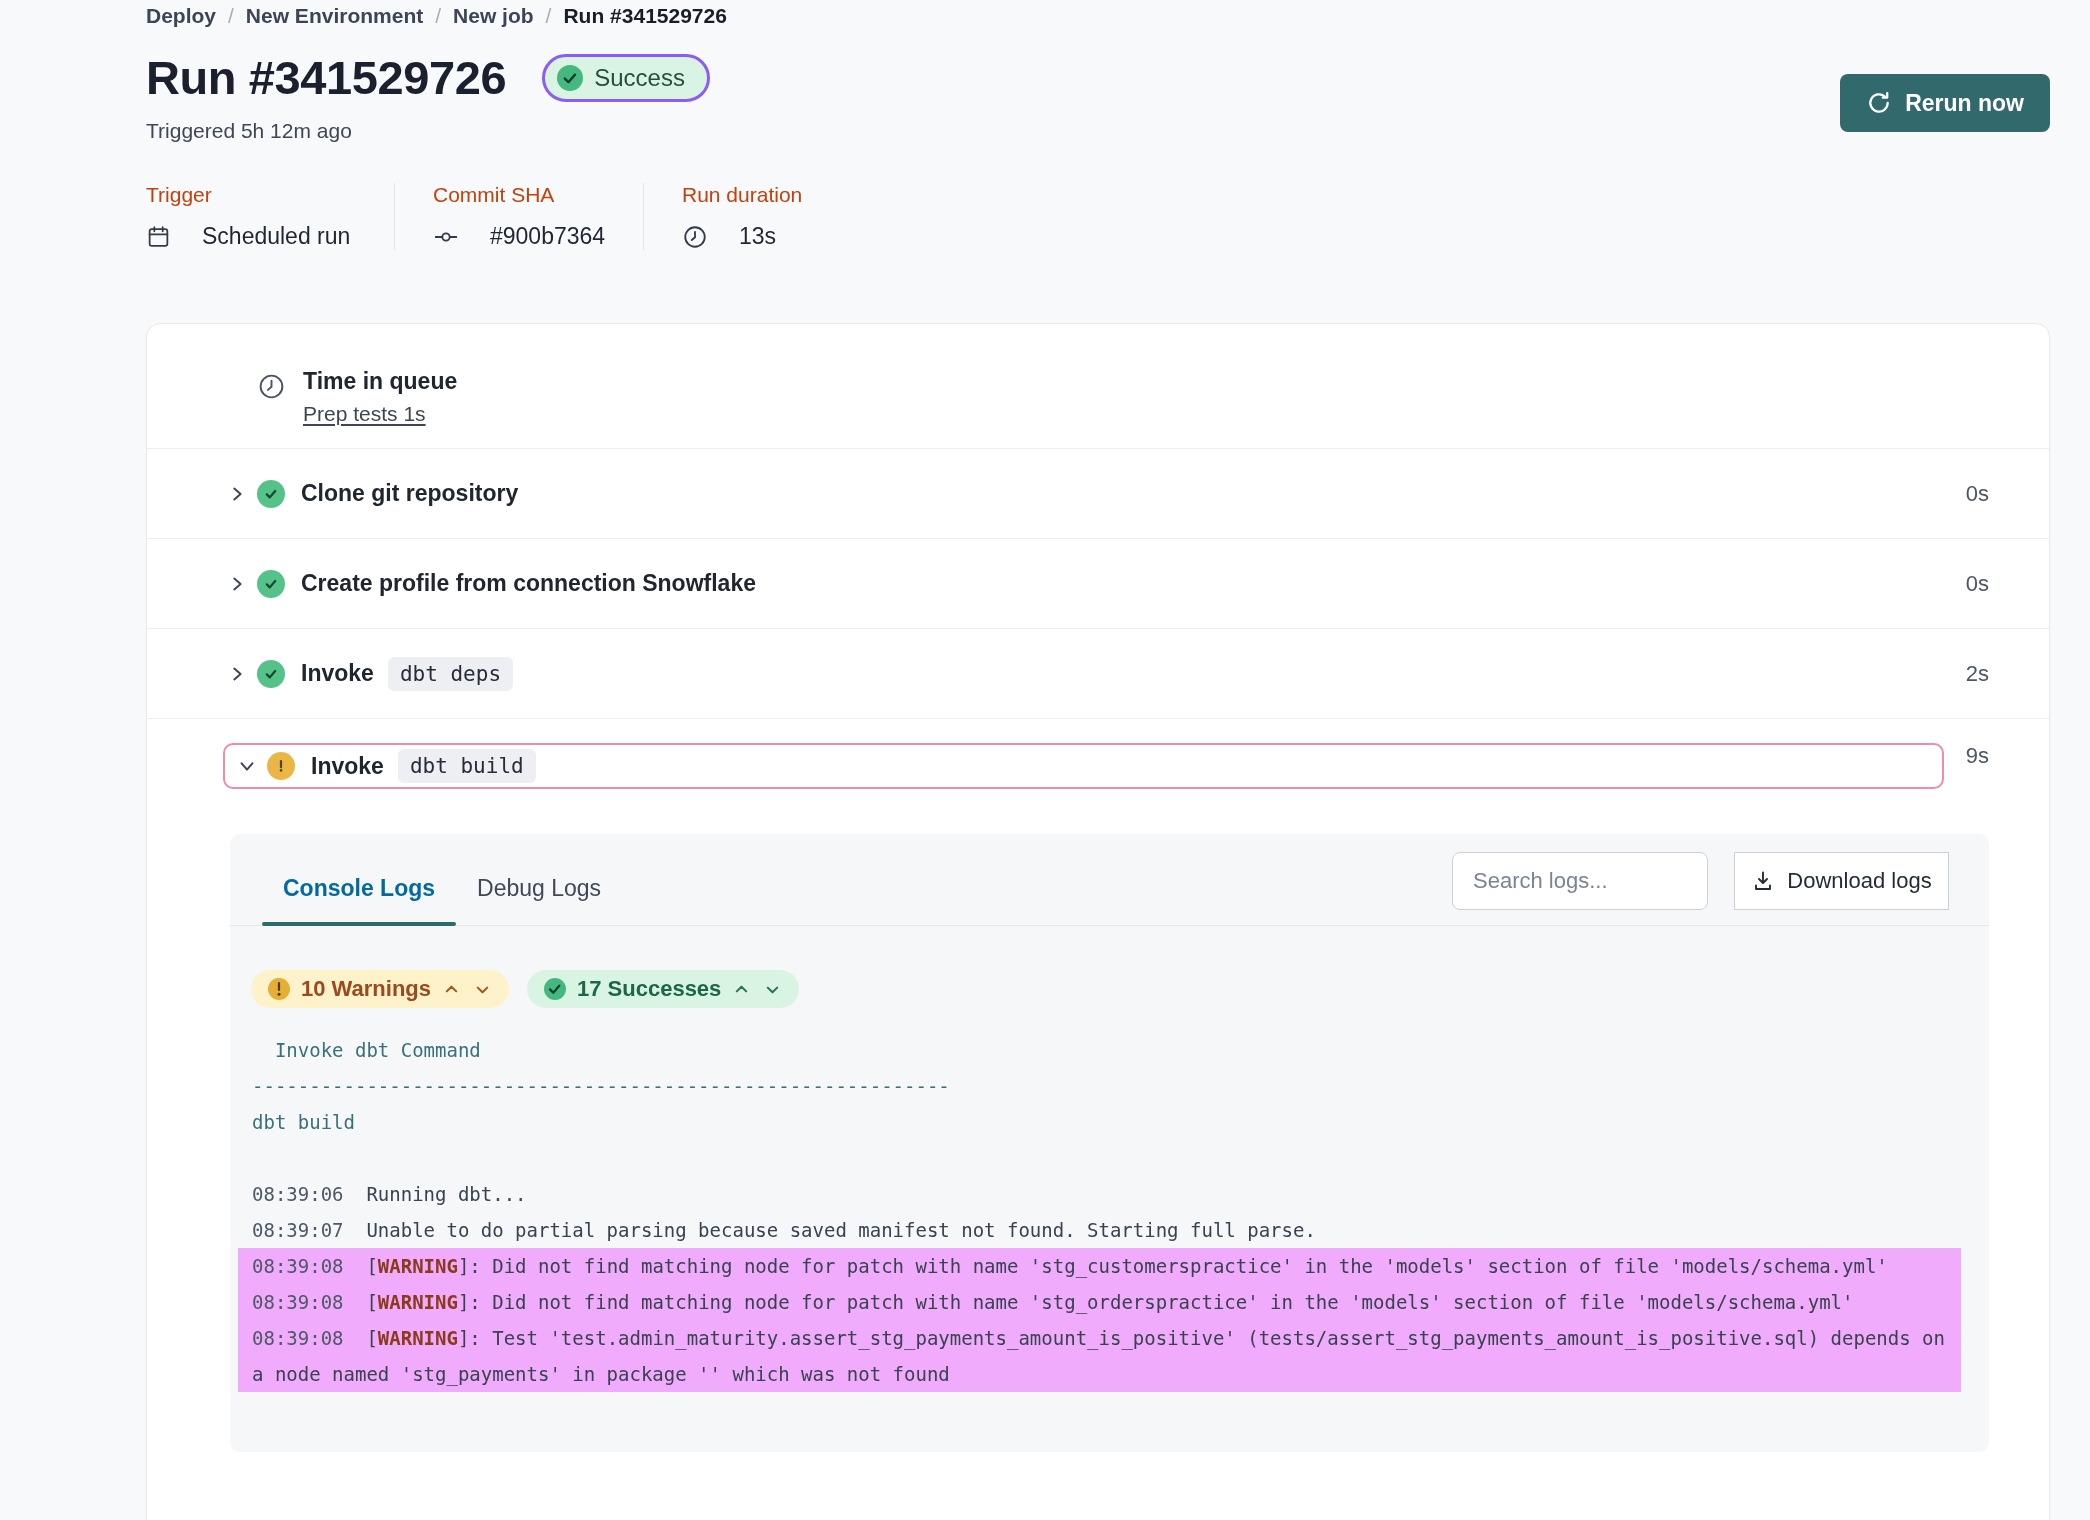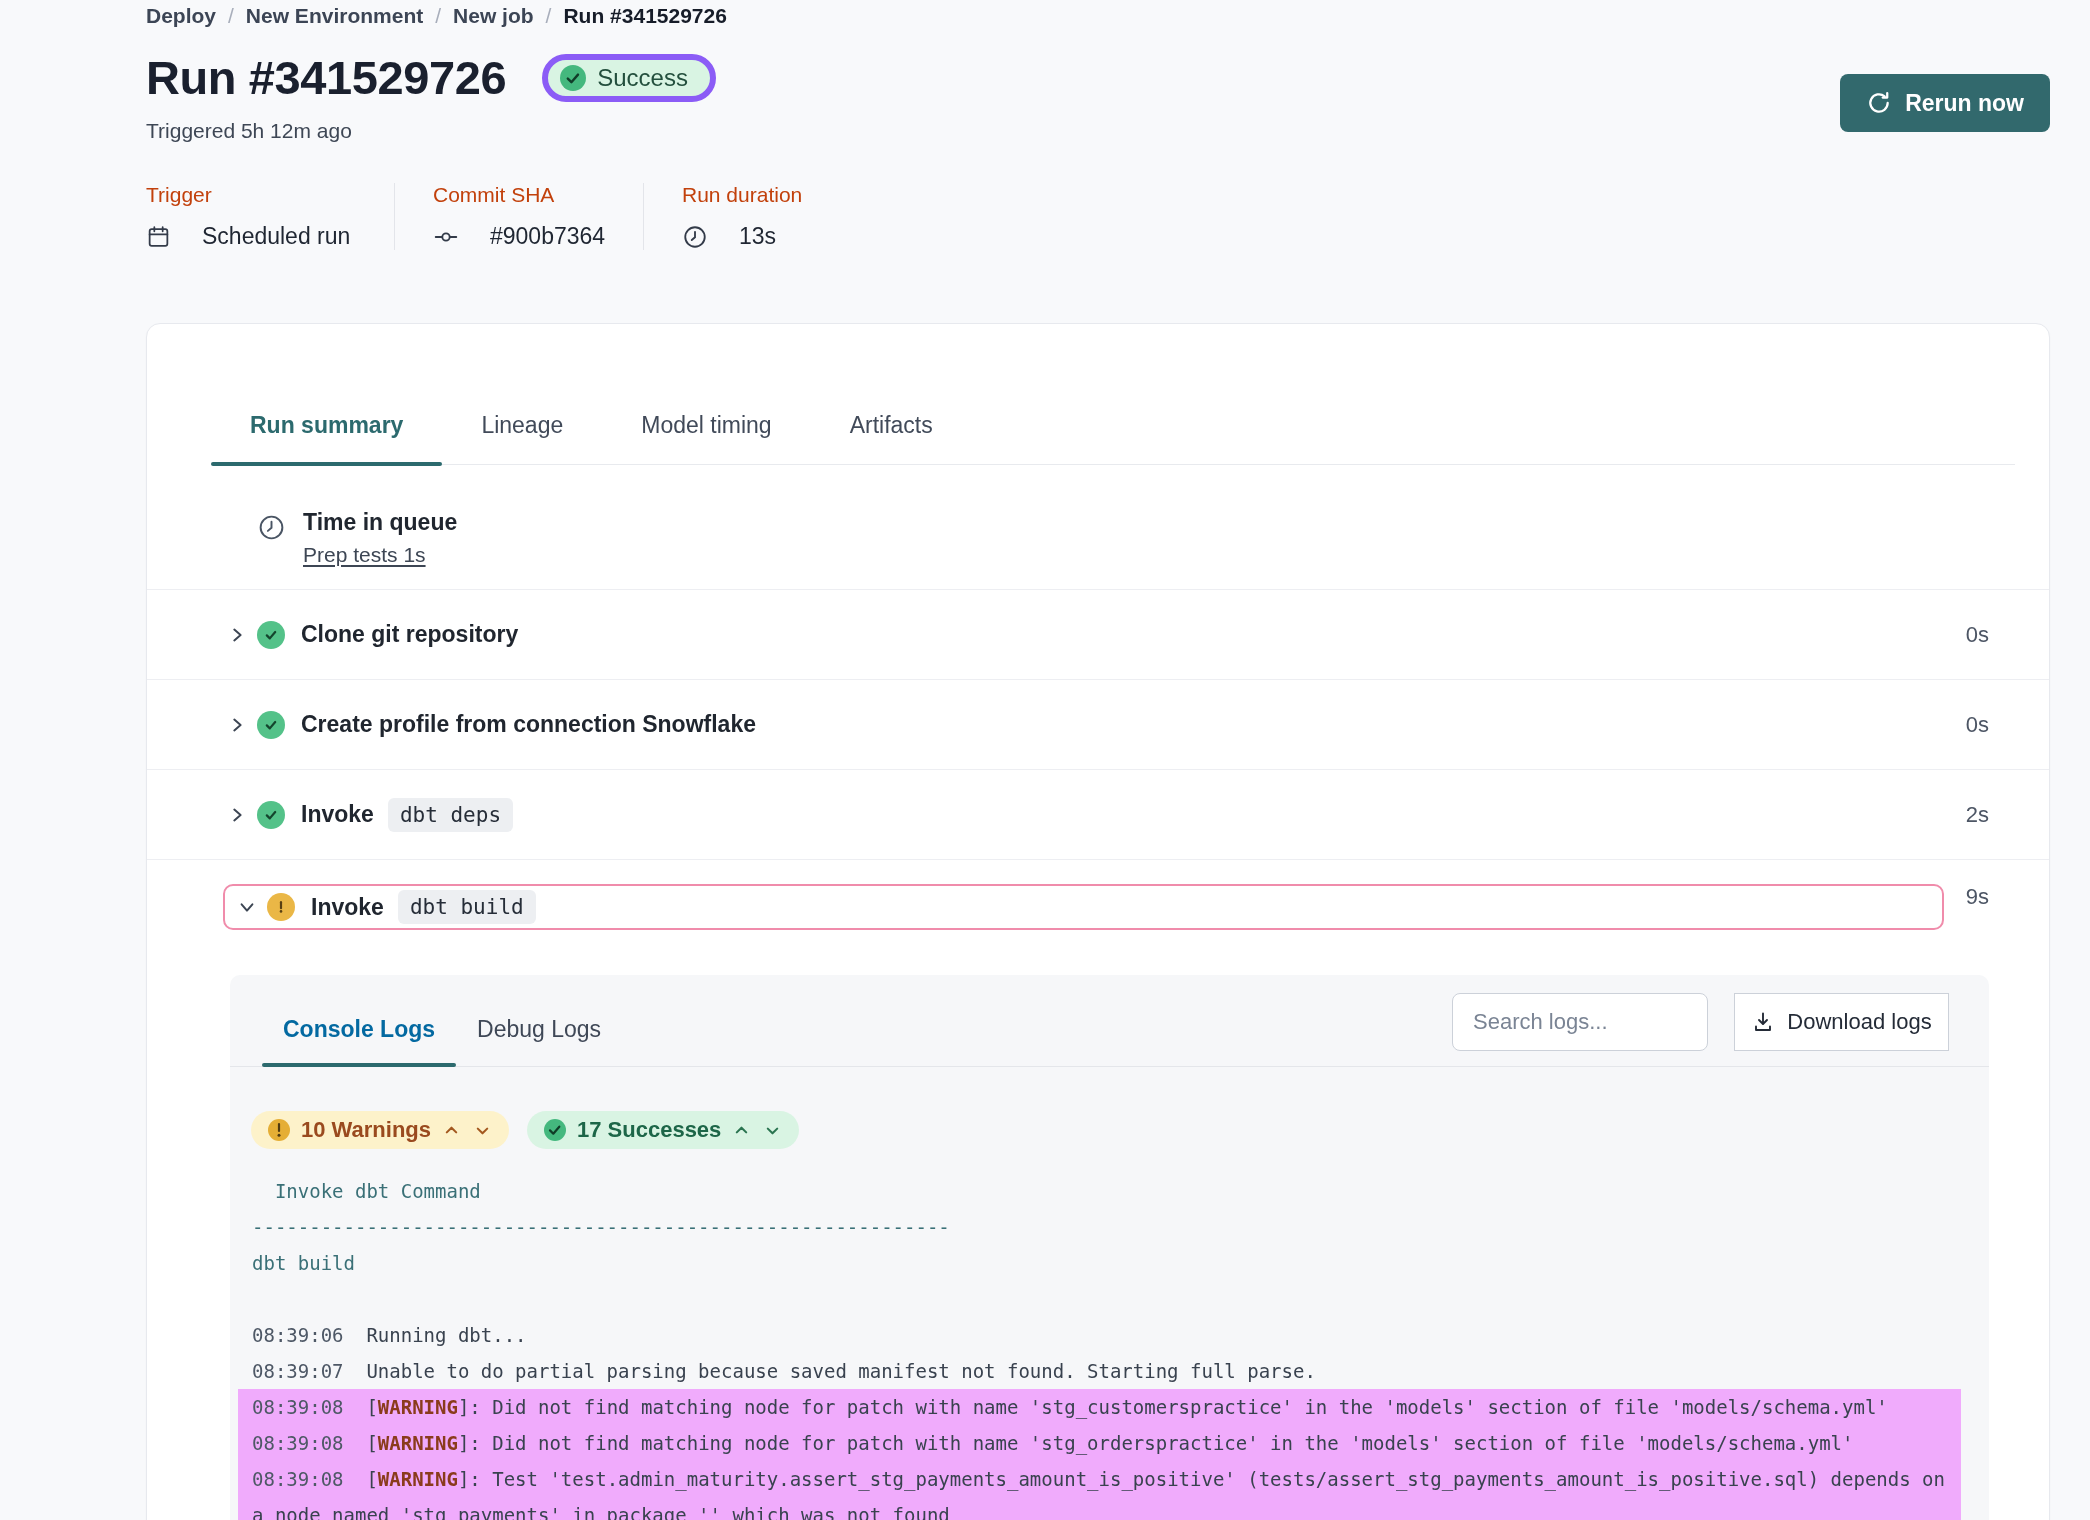--- a/index.html
+++ b/index.html
@@ -14,21 +14,21 @@
   .page { position:absolute; inset:0; padding:4px 40px 0 146px; }
 
   
   .breadcrumb { display:flex; align-items:center; gap:12px; font-size:21px; font-weight:600; color:#3c4555; }
   .breadcrumb .sep { color:#a8aebb; font-weight:400; }
   .breadcrumb .current { color:#171d29; font-weight:700; }
 
   
   .title-row { display:flex; align-items:center; margin-top:22px; }
   h1.run-title { font-size:47px; font-weight:800; color:#1a202e; letter-spacing:-0.4px; }
-  .status-pill { margin-left:36px; background:#d9f4e3; border:6px solid #8b5cf6; border-radius:999px; height:48px; padding:0 22px 0 12px; display:flex; align-items:center; gap:11px; font-size:24px; font-weight:500; color:#234f3d; }
+  .status-pill { margin-left:36px; background:#d9f4e3; border:3px solid #8b5cf6; border-radius:999px; height:48px; padding:0 22px 0 12px; display:flex; align-items:center; gap:11px; font-size:24px; font-weight:500; color:#234f3d; }
   .triggered { margin-top:14px; font-size:21px; color:#3e4755; }
   .rerun-btn { position:absolute; top:74px; right:40px; height:58px; display:flex; align-items:center; gap:13px; padding:0 26px; background:#32696d; border:none; border-radius:8px; color:#fff; font-size:23px; font-weight:600; font-family:inherit; cursor:pointer; }
 
   
   .meta-row { display:flex; margin-top:40px; }
   .meta-col { padding-right:40px; }
   .meta-col + .meta-col { border-left:1px solid #e3e5ea; padding-left:38px; }
   .meta-col:nth-child(1) { width:248px; }
   .meta-col:nth-child(2) { width:249px; }
   .meta-label { font-size:21px; color:#c2410c; }
@@ -160,26 +160,20 @@
               <path d="M12 7.2v5l-3 2.6"></path>
             </svg>
         </span>
         <span>13s</span>
       </div>
     </div>
   </div>
 
   <section class="card">
 
-    <div class="tabs">
-      <button class="tab active">Run summary</button>
-      <button class="tab">Lineage</button>
-      <button class="tab">Model timing</button>
-      <button class="tab">Artifacts</button>
-    </div>
 
     <div class="queue">
       <span style="display:flex; margin-top:4px;">
         <svg width="29" height="29" viewBox="0 0 24 24" fill="none" stroke="#4a5564" stroke-width="1.6" stroke-linecap="round">
             <circle cx="12" cy="12" r="9"></circle>
             <path d="M12 7.2v5l-3 2.6"></path>
           </svg>
       </span>
       <div>
         <div class="queue-title">Time in queue</div>

